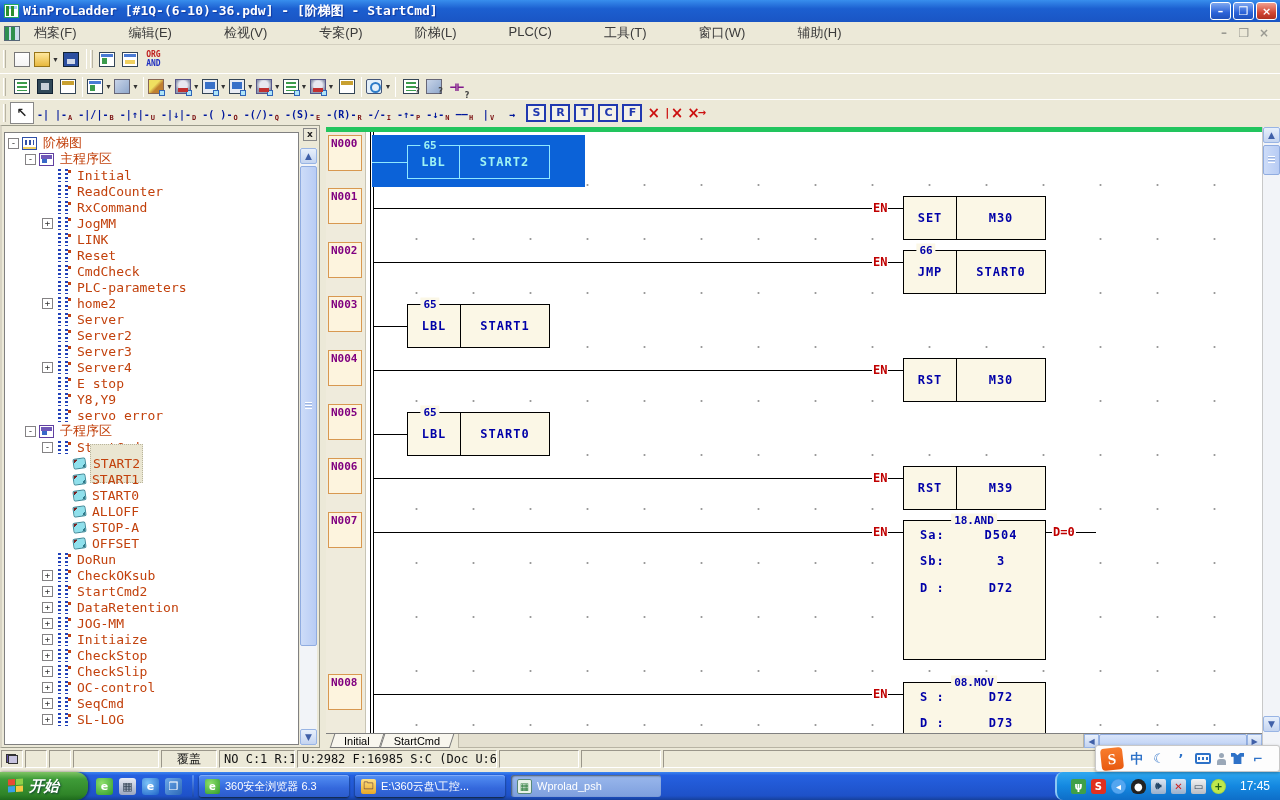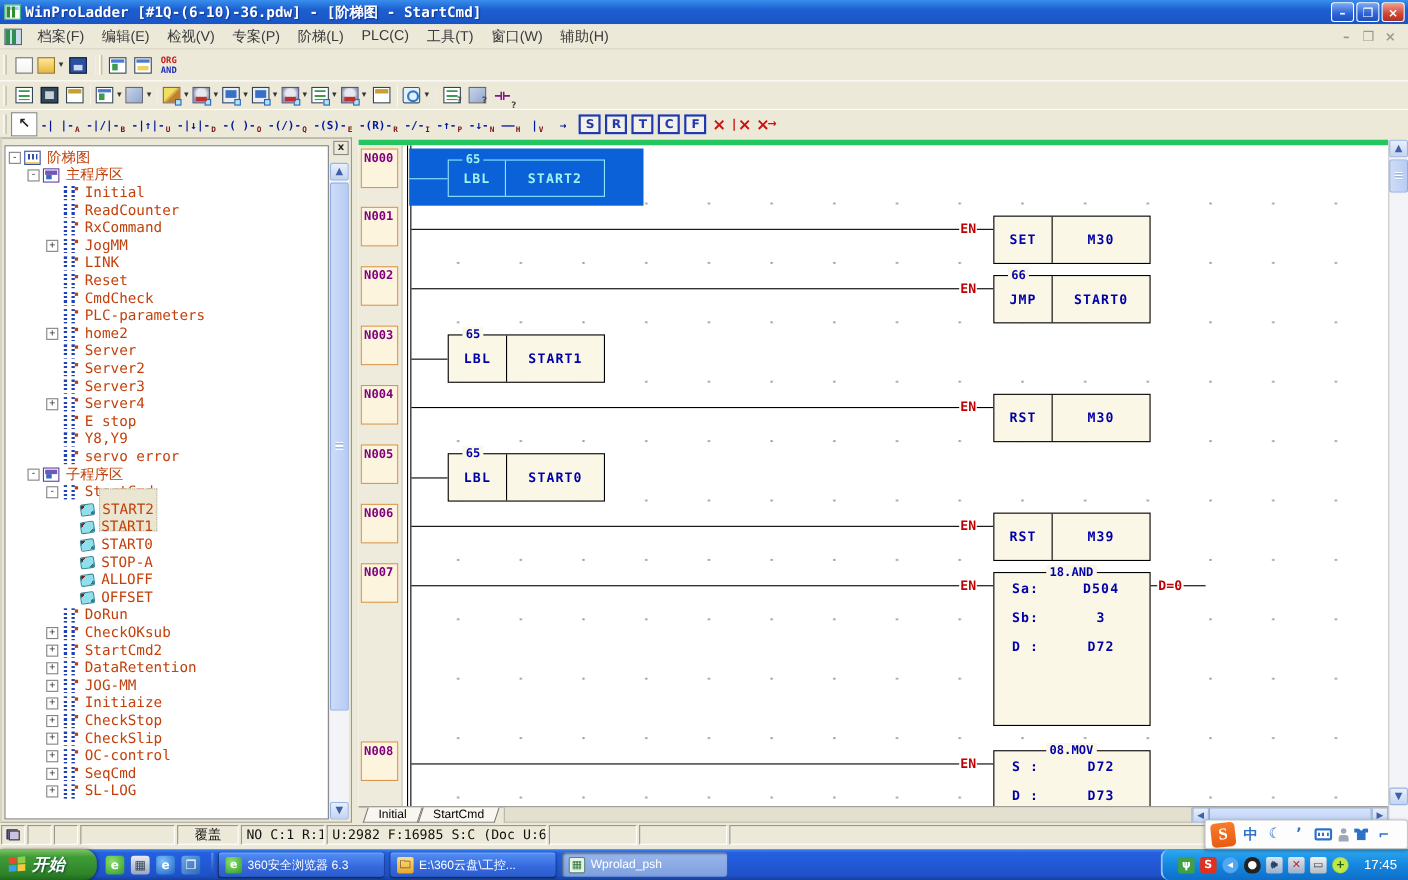--- a/index.html
+++ b/index.html
@@ -228,21 +228,21 @@
   <div id="title-text">WinProLadder [#1Q-(6-10)-36.pdw] - [阶梯图 - StartCmd]</div>
   <div id="title-btns">
     <div class="tbbtn">–</div>
     <div class="tbbtn">❒</div>
     <div class="tbbtn close">×</div>
   </div>
 </div>
 
 <div id="menubar">
   <div id="menu-doc-icon"></div>
-  <div id="menu-items" style="display:flex;">
+  <div id="menu-items" style="display:flex;gap:36px;">
       <span class="menu-item">档案(F)</span>
       <span class="menu-item">编辑(E)</span>
       <span class="menu-item">检视(V)</span>
       <span class="menu-item">专案(P)</span>
       <span class="menu-item">阶梯(L)</span>
       <span class="menu-item">PLC(C)</span>
       <span class="menu-item">工具(T)</span>
       <span class="menu-item">窗口(W)</span>
       <span class="menu-item">辅助(H)</span>
     </div>
@@ -567,26 +567,26 @@
           <span class="tlabel">START1</span>
         </div>
         <div class="trow" style="padding-left: 54px;">
           <span class="texp none"></span>
           <span class="tico tag"></span>
           <span class="tlabel">START0</span>
         </div>
         <div class="trow" style="padding-left: 54px;">
           <span class="texp none"></span>
           <span class="tico tag"></span>
+          <span class="tlabel">ALLOFF</span>
+        </div>
+        <div class="trow" style="padding-left: 54px;">
+          <span class="texp none"></span>
+          <span class="tico tag"></span>
           <span class="tlabel">STOP-A</span>
-        </div>
-        <div class="trow" style="padding-left: 54px;">
-          <span class="texp none"></span>
-          <span class="tico tag"></span>
-          <span class="tlabel">ALLOFF</span>
         </div>
         <div class="trow" style="padding-left: 54px;">
           <span class="texp none"></span>
           <span class="tico tag"></span>
           <span class="tlabel">OFFSET</span>
         </div>
         <div class="trow" style="padding-left: 37px;">
           <span class="texp none"></span>
           <span class="tico network"></span>
           <span class="tlabel">DoRun</span>

